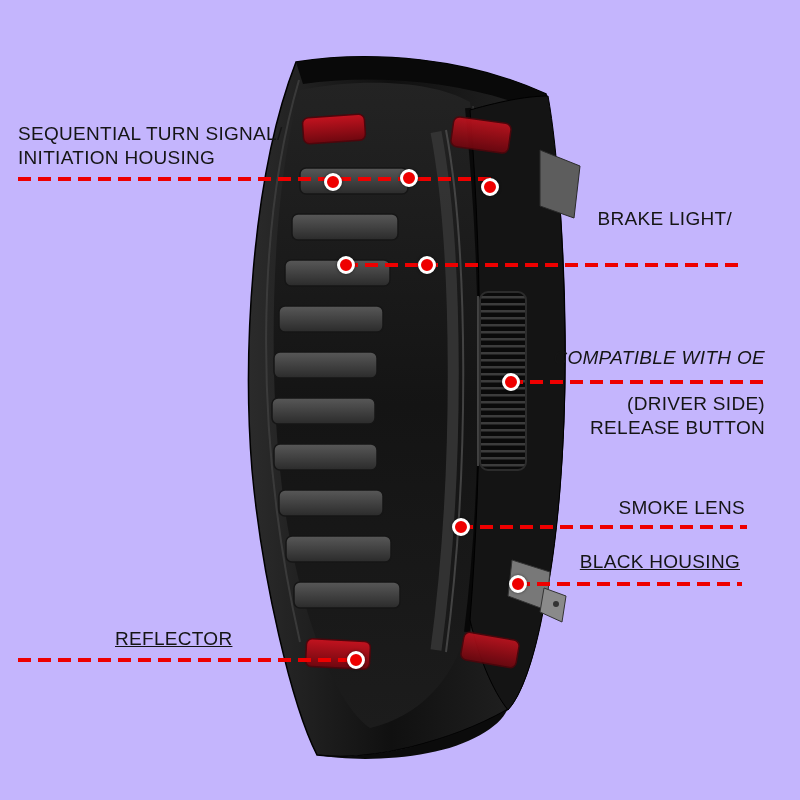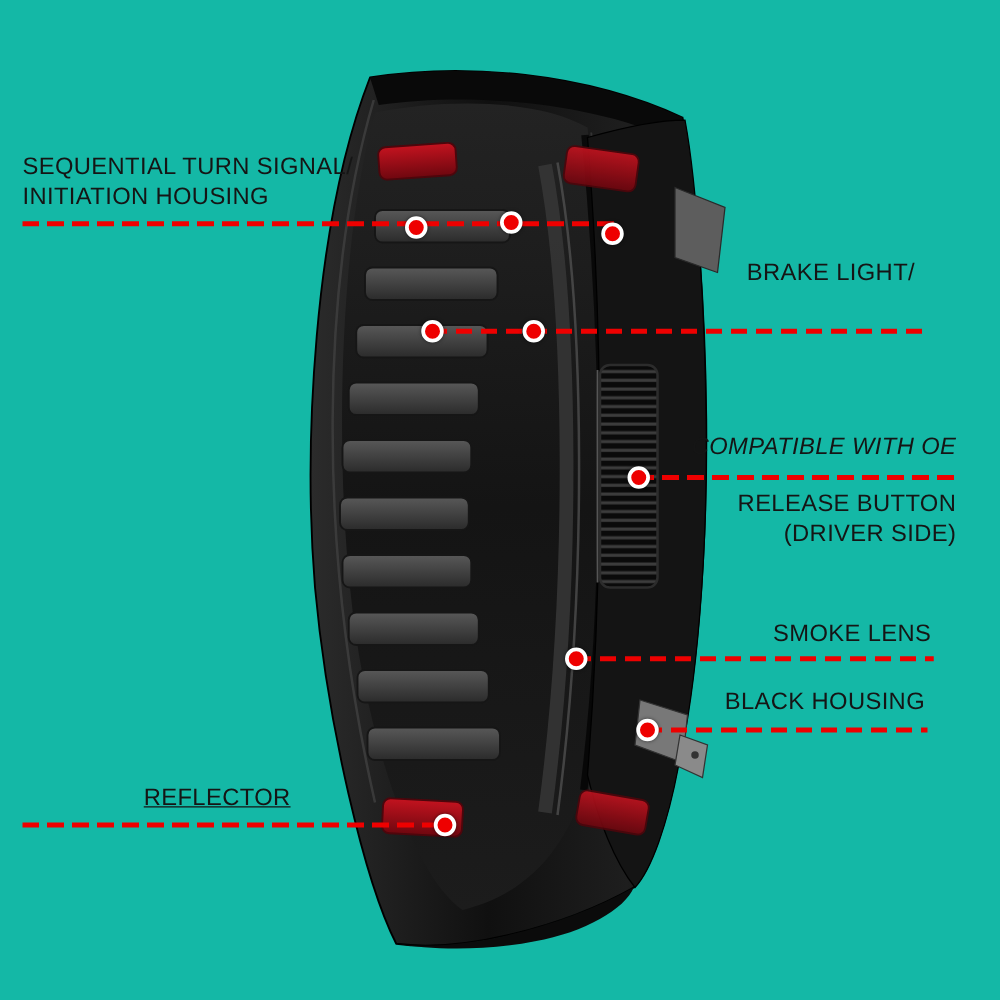--- a/index.html
+++ b/index.html
@@ -1,21 +1,21 @@
 <!DOCTYPE html>
 <html style="--callout-red: #ee0000; --text-color: #151515;"><head>
 <meta charset="utf-8">
 <style>
   :root{
     --callout-red:#ee0000;
     --text-color:#151515;
   }
   html,body{margin:0;padding:0;background:#fff;}
   .stage{
-    position:relative;width:800px;height:800px;background:#14b8a6;overflow:hidden;
+    position:relative;width:800px;height:800px;background:#c4b5fd;overflow:hidden;
     font-family:"Liberation Sans", sans-serif;
   }
   .illustration{position:absolute;left:0;top:0;}
   .callout-label{
     position:absolute;
     font-size:19px;line-height:24px;letter-spacing:.3px;
     color:var(--text-color);white-space:nowrap;z-index:3;
   }
   .align-right{text-align:right;}
   .leader{
@@ -137,35 +137,35 @@
     <div class="dot" style="left:427px;top:265px;"></div>
   </div>
 
   <div>
     <div class="callout-label align-right" style="right:35px;top:346px;font-style:italic;">
       <div>COMPATIBLE WITH OE</div>
     </div>
     <div class="leader" style="left:510px;top:380px;width:257px;"></div>
     <div class="dot" style="left:511px;top:382px;"></div>
     <div class="callout-label align-right" style="right:35px;top:392px;">
+      <div>(DRIVER SIDE)</div>
       <div>RELEASE BUTTON</div>
-      <div>(DRIVER SIDE)</div>
     </div>
   </div>
 
   <div>
     <div class="callout-label align-right" style="right:55px;top:496px;text-align:right;">
       <div>SMOKE LENS</div>
     </div>
     <div class="leader" style="left:460px;top:525px;width:287px;"></div>
     <div class="dot" style="left:461px;top:527px;"></div>
   </div>
 
   <div>
-    <div class="callout-label align-right" style="right:60px;top:550px;">
+    <div class="callout-label align-right" style="right:60px;top:550px;text-decoration:underline;">
       <div>BLACK HOUSING</div>
     </div>
     <div class="leader" style="left:517px;top:582px;width:225px;"></div>
     <div class="dot" style="left:518px;top:584px;"></div>
   </div>
 
   <div>
     <div class="callout-label" style="left:115px;top:627px;text-decoration:underline;">
       <div>REFLECTOR</div>
     </div>

